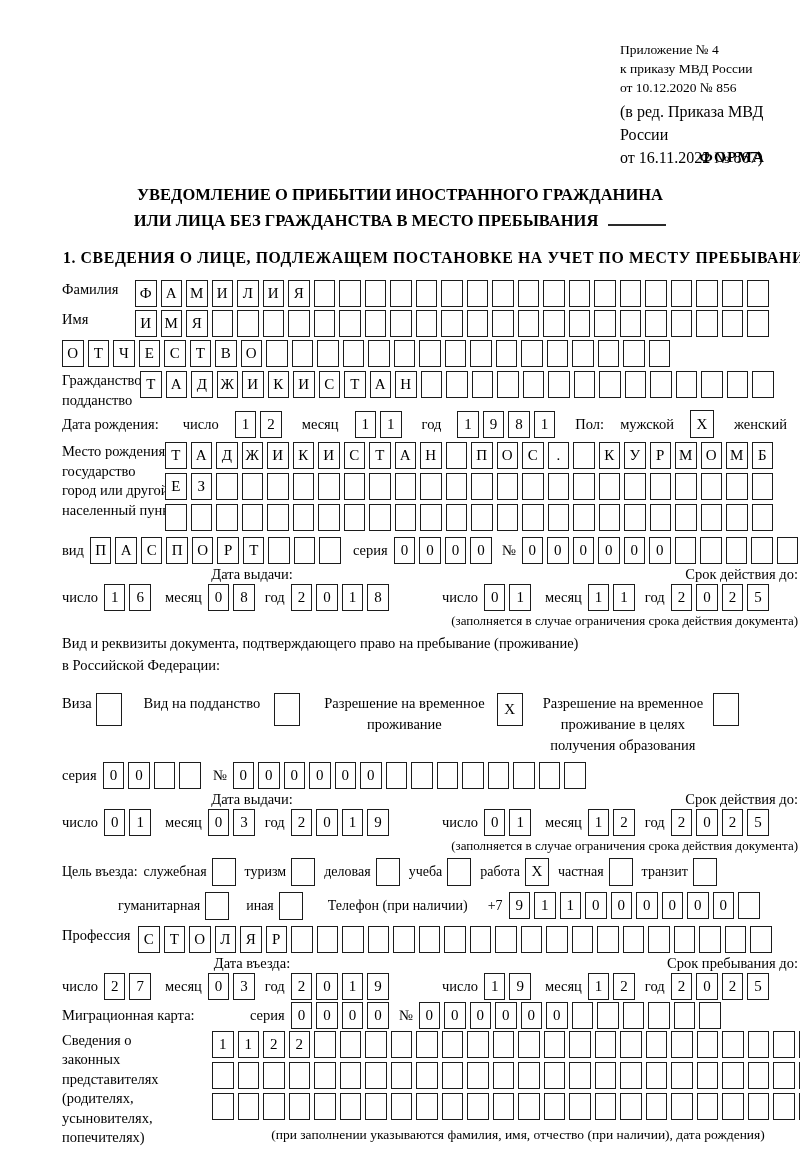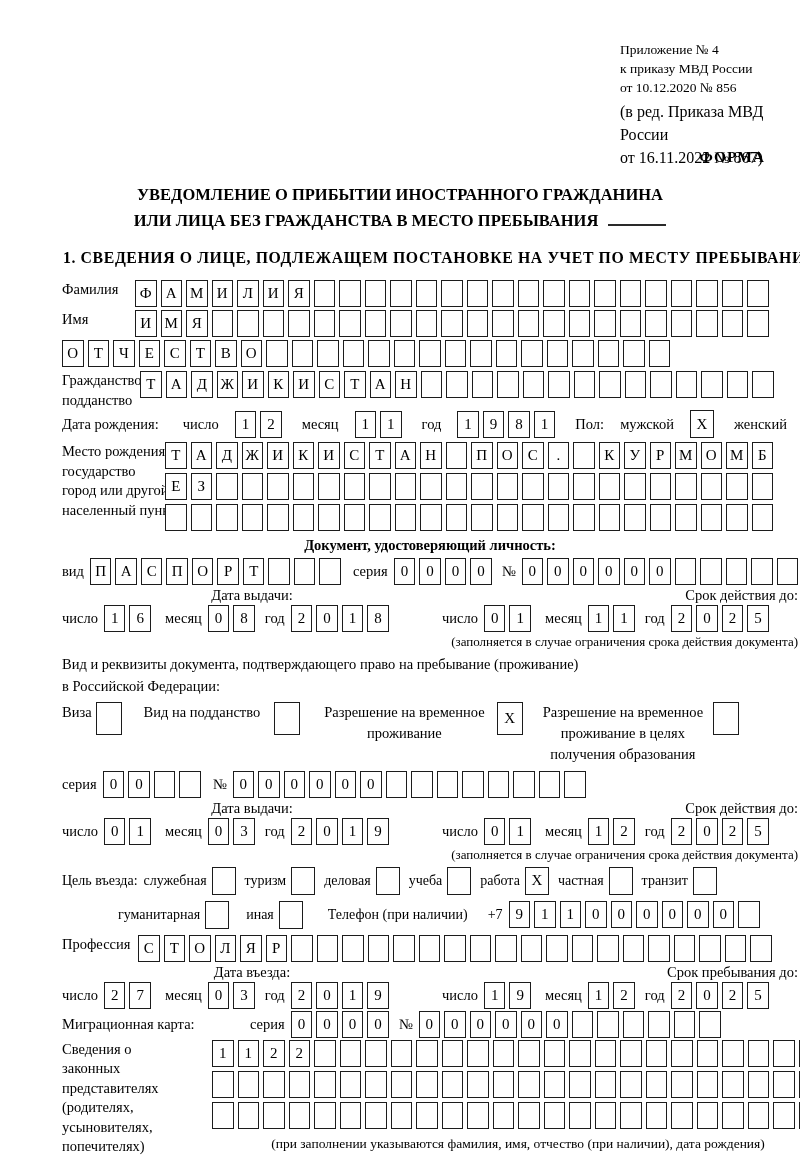--- a/index.html
+++ b/index.html
@@ -43,21 +43,21 @@
   .inline-label{margin-right:6px;white-space:nowrap;}
   .ml10{margin-left:10px;}.ml8{margin-left:8px;}.ml6{margin-left:6px;}
   .dates-head{display:flex;margin-top:2px;}
   .dh-left{width:380px;text-align:center;}
   .dh-right{flex:1;text-align:right;}
   .dates-row{display:flex;align-items:center;margin-top:1px;}
   .dr-left{width:380px;display:flex;align-items:center;}
   .dr-right{flex:1;display:flex;align-items:center;}
   .validity-note{text-align:right;font-size:13px;margin-top:2px;}
   .intro-line{line-height:1.5;}
-  .opts-row{display:flex;align-items:flex-start;margin-top:4px;margin-bottom:6px;}
+  .opts-row{display:flex;align-items:flex-start;margin-top:16px;margin-bottom:6px;}
   .opt{display:flex;align-items:flex-start;}
   .opt-text{text-align:center;line-height:1.45;}
   .purpose-row{display:flex;align-items:center;font-size:14px;margin-bottom:6px;}
   .purpose-row .checkbox{margin-left:5px;margin-right:9px;}
   .rep-note{font-size:13.5px;margin-left:150px;text-align:center;margin-top:3px;}
   .nowrap{white-space:nowrap;}
 </style>
 </head>
 <body>
 
@@ -316,21 +316,20 @@
             <span class="cell"></span>
             <span class="cell"></span>
             <span class="cell"></span>
             <span class="cell"></span>
             <span class="cell"></span>
             <span class="cell"></span>
           </div>
       </div>
     </div>
 
-    <div class="doc-heading">Документ, удостоверяющий личность:</div>
 
     <div class="frow mb2" style="align-items:center;">
       <span class="inline-label" style="width:38px;">вид</span>
       <span class="cells">
           <span class="cell">П</span>
           <span class="cell">А</span>
           <span class="cell">С</span>
           <span class="cell">П</span>
           <span class="cell">О</span>
           <span class="cell">Р</span>

